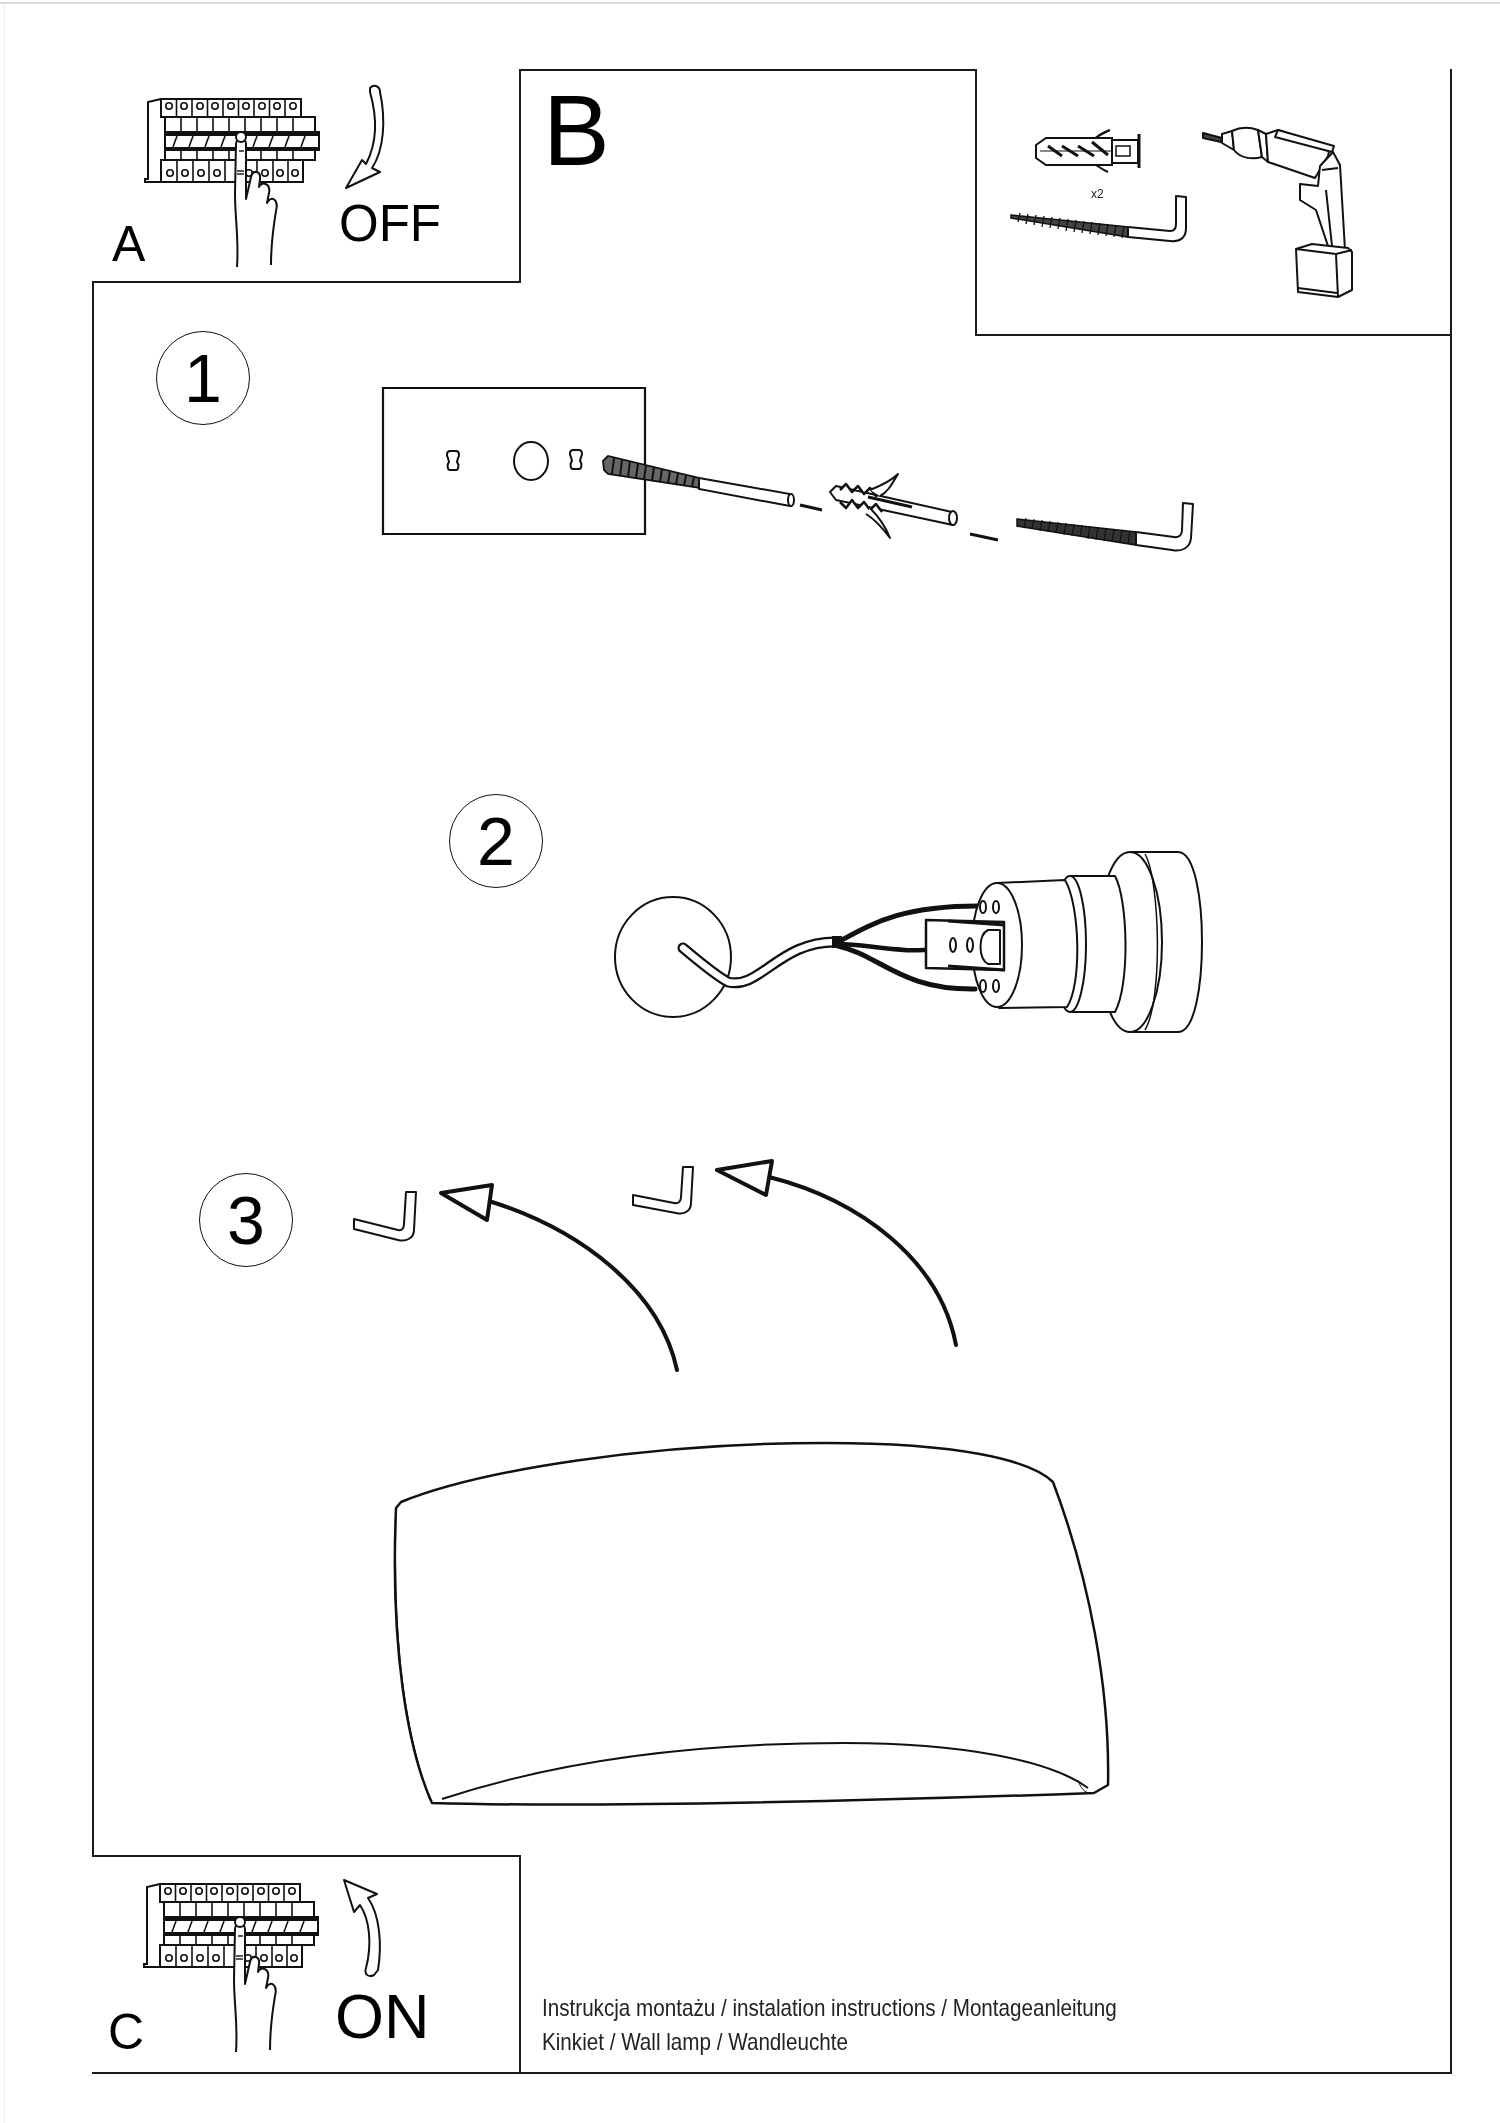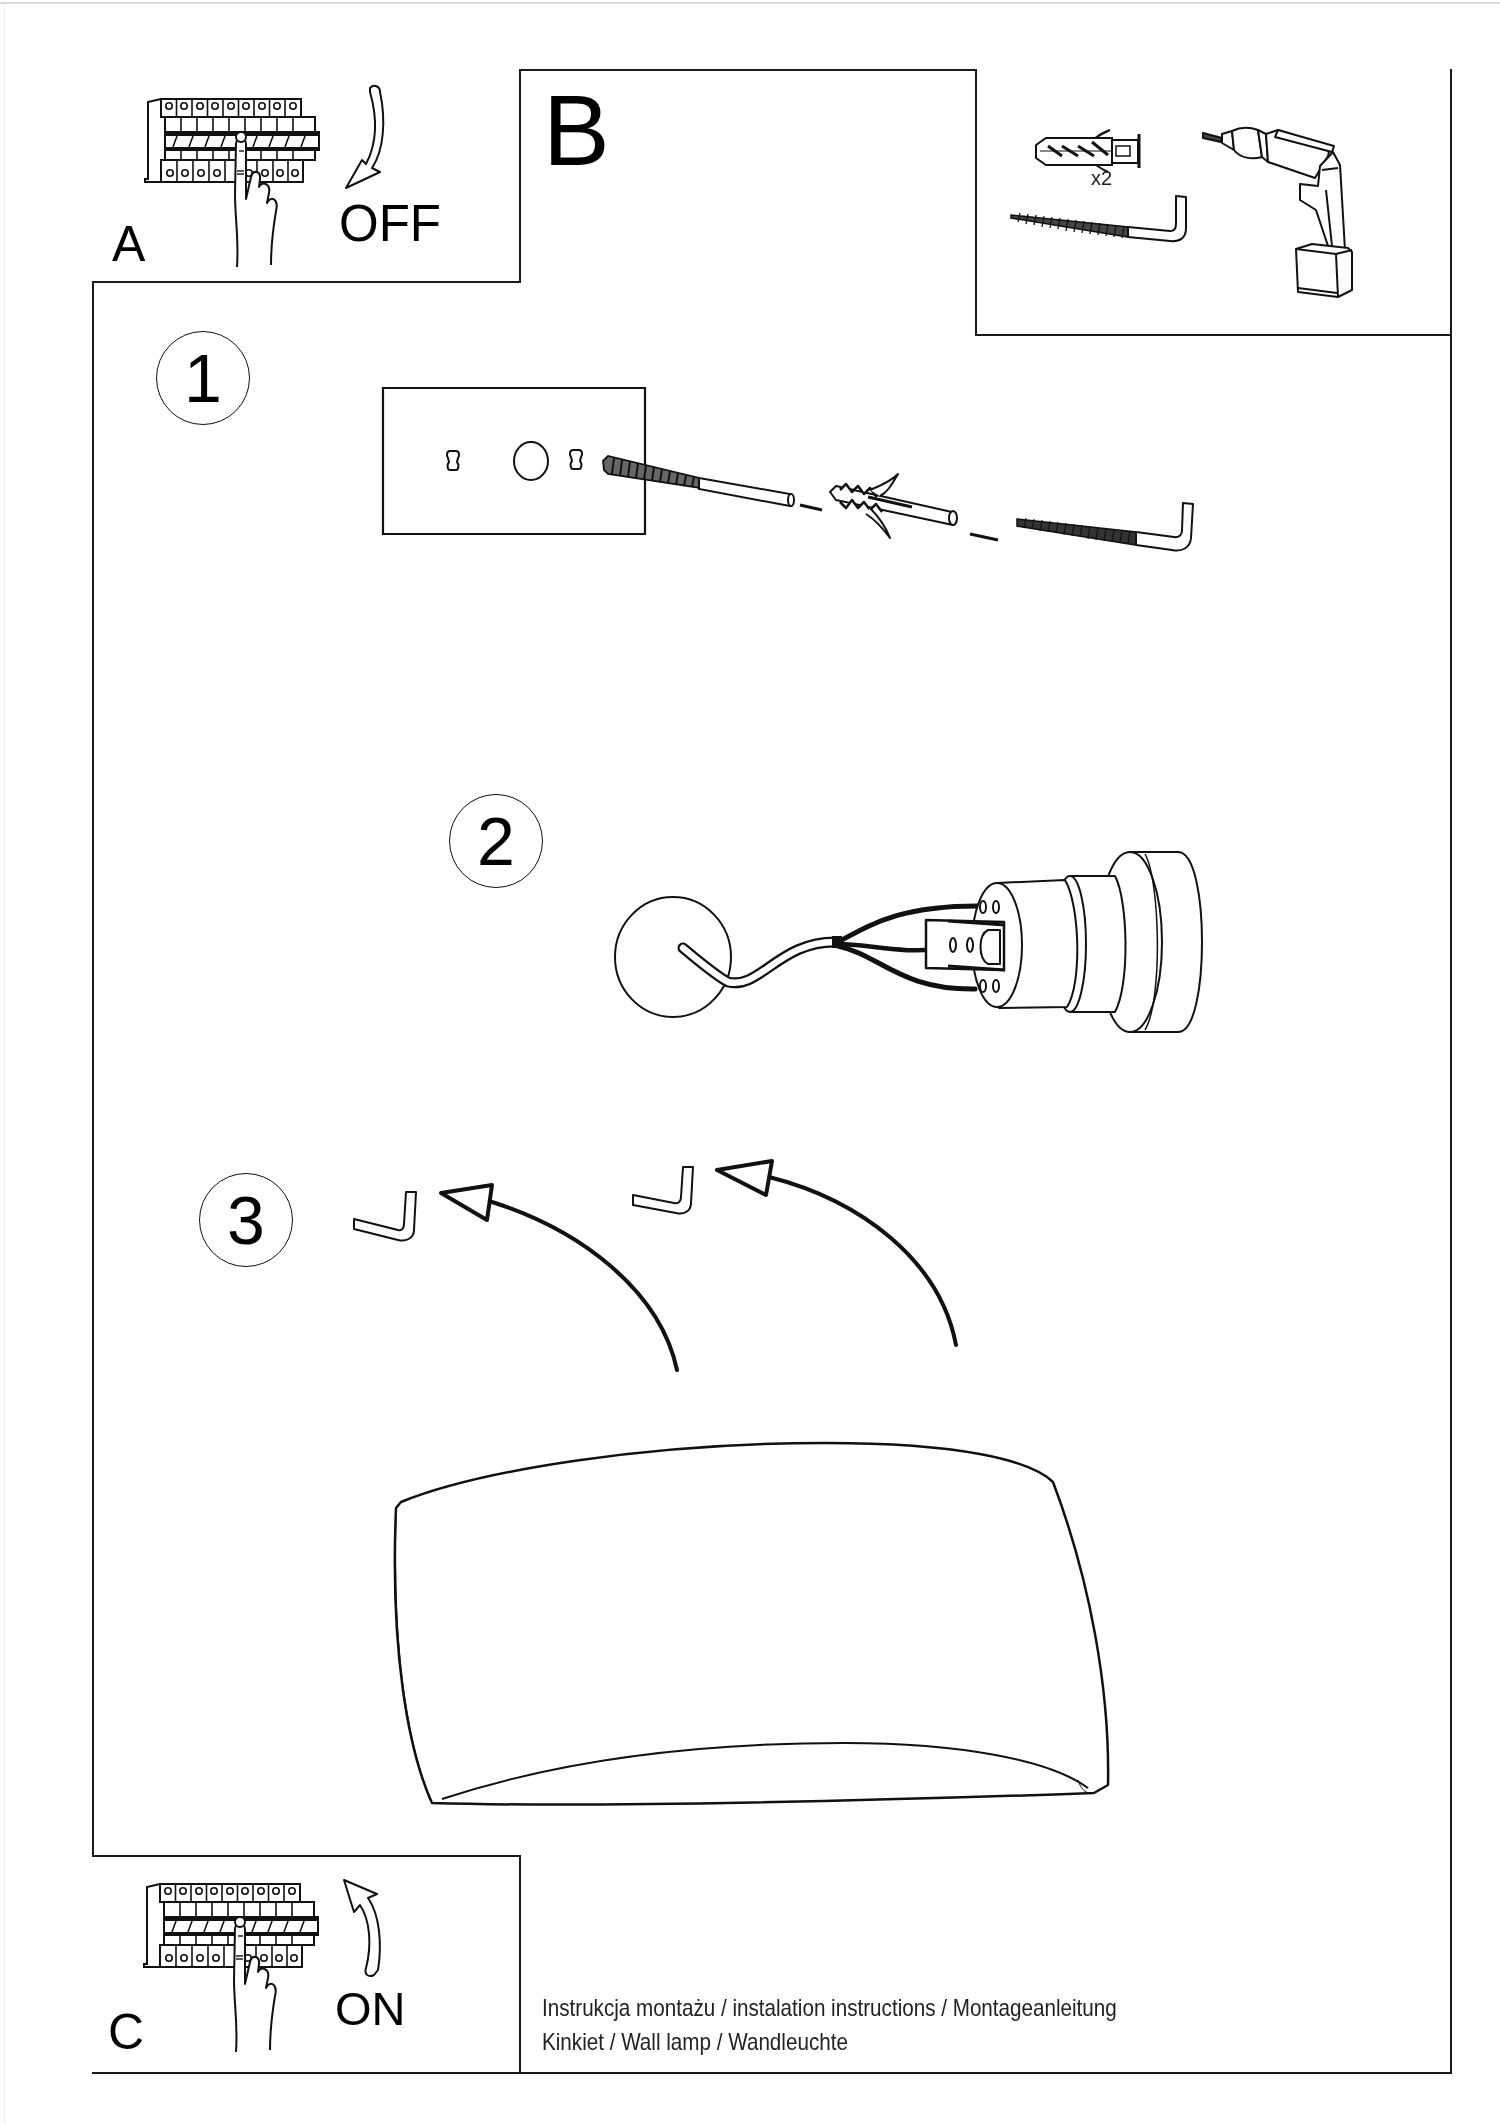--- a/index.html
+++ b/index.html
@@ -10,22 +10,22 @@
   .box { position: absolute; border: 2px solid #1a1a1a; background: #fff; }
   #box-a { left: 92px; top: 69px; width: 427px; height: 212px; border-left: none; border-top: none; }
   #box-tools { left: 975px; top: 69px; width: 473px; height: 265px; border-right: none; border-top: none; }
   #box-c { left: 92px; top: 1855px; width: 427px; height: 215px; border-left: none; border-bottom: none; }
   .label { position: absolute; line-height: 1; font-family: "Liberation Sans", sans-serif; }
   .section-letter { font-size: 50px; }
   #letter-a { left: 112px; top: 219px; }
   #letter-b { left: 543px; top: 80px; font-size: 100px; }
   #letter-c { left: 108px; top: 2007px; font-size: 50px; }
   #off-text { left: 339px; top: 198px; font-size: 51px; }
-  #on-text { left: 335px; top: 1985px; font-size: 47px; }
-  #qty-text { left: 1091px; top: 168px; font-size: 20px; color: #222; }
+  #on-text { left: 335px; top: 1985px; font-size: 63px; }
+  #qty-text { left: 1091px; top: 188px; font-size: 12px; color: #222; }
   .footer-line { position: absolute; left: 542px; font-size: 24px; color: #222; white-space: nowrap; transform-origin: left top; transform: scaleX(0.86); }
   #footer-line-1 { top: 1994px; }
   #footer-line-2 { top: 2028px; }
   .step-num { position: absolute; width: 94px; height: 94px; border: 1.5px solid #111; border-radius: 50%; box-sizing: border-box; display: flex; align-items: center; justify-content: center; font-size: 68px; font-family: "Liberation Sans", sans-serif; }
   #step-1 { left: 156px; top: 331px; }
   #step-2 { left: 449px; top: 794px; }
   #step-3 { left: 199px; top: 1173px; }
   svg.art { position: absolute; left: 0; top: 0; overflow: visible; }
   svg.art * { vector-effect: non-scaling-stroke; }
 </style>

